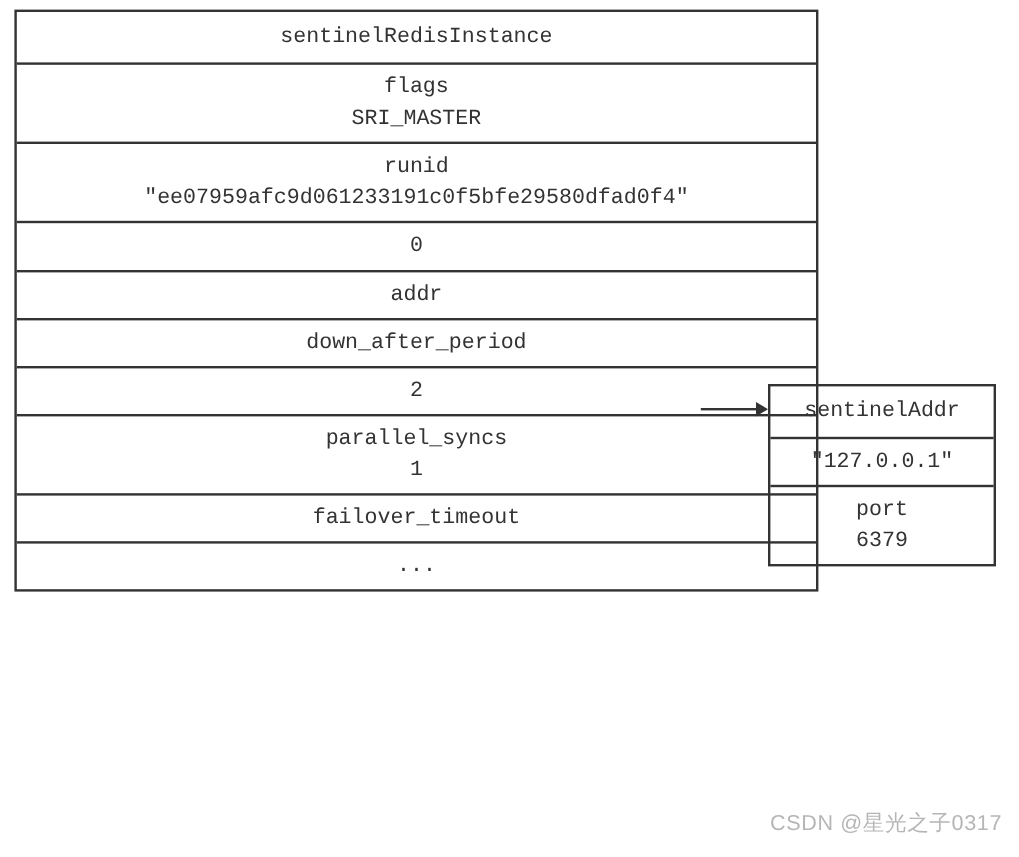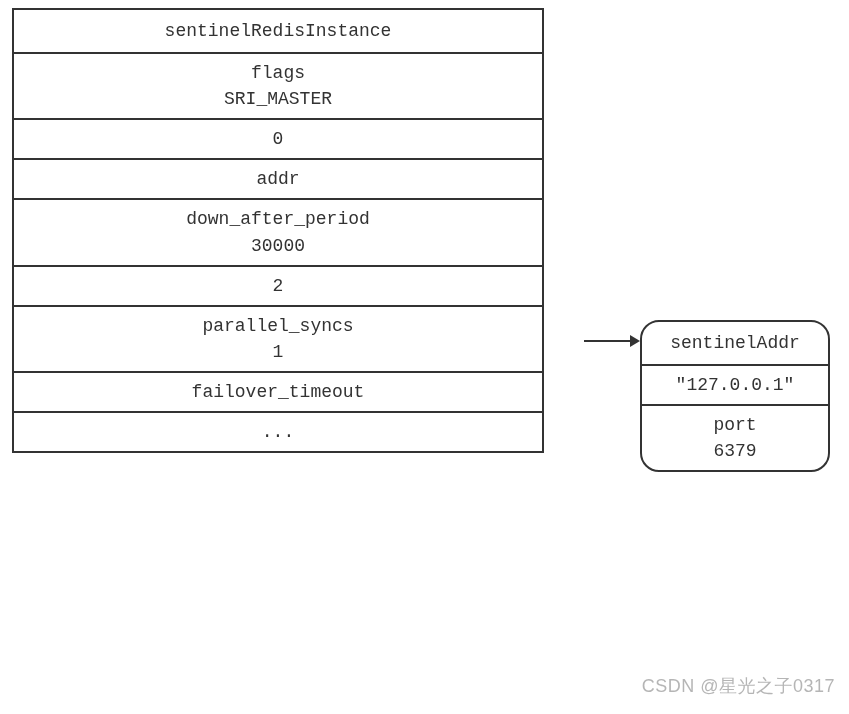--- a/index.html
+++ b/index.html
@@ -16,29 +16,28 @@
   }
   .struct {
     border: 2px solid #333;
     display: flex;
     flex-direction: column;
   }
   .struct-left {
     position: absolute;
     left: 12px;
     top: 8px;
-    width: 532px;
+    width: 670px;
     justify-content: center;
   }
   .struct-right {
     position: absolute;
     left: 640px;
     top: 320px;
     width: 190px;
-    border-radius: 19px;
   }
   .row {
     border-bottom: 2px solid #333;
     text-align: center;
     padding: 6px 4px;
     line-height: 1.45;
   }
   .row:last-child { border-bottom: none; }
   .title { padding: 8px 4px; }
   .label { display: block; }
@@ -73,28 +72,31 @@
 </head>
 <body>
 
 <div class="struct struct-left">
   <div class="row title">sentinelRedisInstance</div>
   <div class="row">
     <span class="label">flags</span>
     <span class="value">SRI_MASTER</span>
   </div>
   <div class="row">
+    <span class="label">runid</span>
+    <span class="value">"ee07959afc9d061233191c0f5bfe29580dfad0f4"</span>
+  </div>
+  <div class="row">
     <span class="value">0</span>
   </div>
   <div class="row">
     <span class="label">addr</span>
   </div>
   <div class="row">
     <span class="label">down_after_period</span>
-    <span class="value">30000</span>
   </div>
   <div class="row">
     <span class="value">2</span>
   </div>
   <div class="row">
     <span class="label">parallel_syncs</span>
     <span class="value">1</span>
   </div>
   <div class="row">
     <span class="label">failover_timeout</span>

